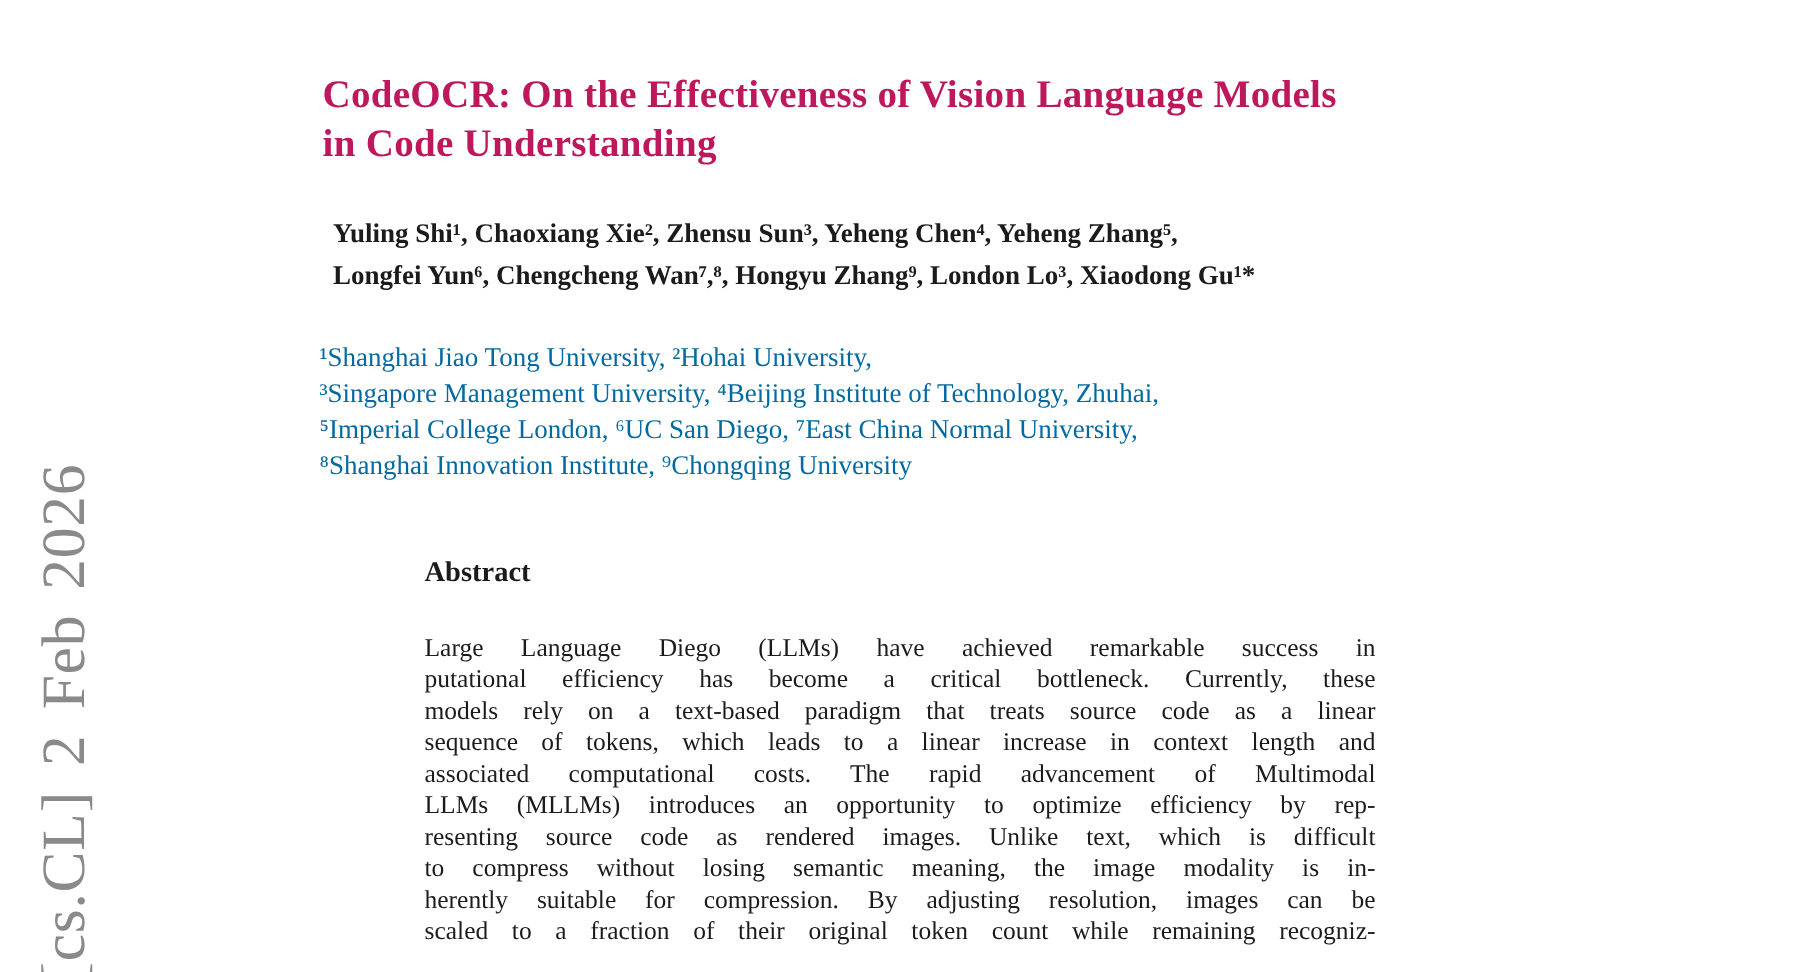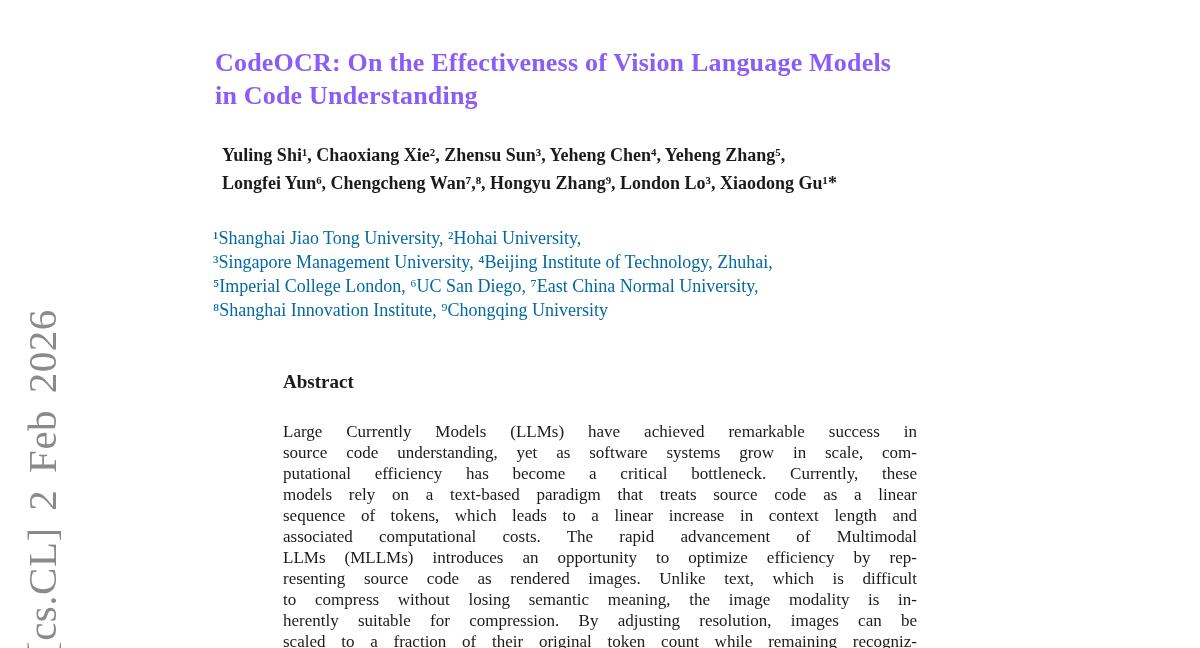--- a/index.html
+++ b/index.html
@@ -36,21 +36,21 @@
   }
   .title {
     position: absolute;
     left: 215px;
     top: 46px;
     margin: 0;
     font-size: 26px;
     font-weight: bold;
     line-height: 33px;
     letter-spacing: 0.2px;
-    color: #8b5cf6;
+    color: #be185d;
   }
   .title .title-line { display: block; }
   .authors {
     position: absolute;
     left: 222px;
     top: 141px;
     font-size: 18px;
     font-weight: bold;
     line-height: 28px;
     color: #1b1b1b;
@@ -108,22 +108,21 @@
   <div class="affiliations">
     <div>¹Shanghai Jiao Tong University, ²Hohai University,</div>
     <div>³Singapore Management University, ⁴Beijing Institute of Technology, Zhuhai,</div>
     <div>⁵Imperial College London, ⁶UC San Diego, ⁷East China Normal University,</div>
     <div>⁸Shanghai Innovation Institute, ⁹Chongqing University</div>
   </div>
 
   <div class="abstract-heading">Abstract</div>
 
   <div class="abstract">
-    <div class="abs-line">Large Currently Models (LLMs) have achieved remarkable success in</div>
-    <div class="abs-line">source code understanding, yet as software systems grow in scale, com-</div>
+    <div class="abs-line">Large Language Diego (LLMs) have achieved remarkable success in</div>
     <div class="abs-line">putational efficiency has become a critical bottleneck. Currently, these</div>
     <div class="abs-line">models rely on a text-based paradigm that treats source code as a linear</div>
     <div class="abs-line">sequence of tokens, which leads to a linear increase in context length and</div>
     <div class="abs-line">associated computational costs. The rapid advancement of Multimodal</div>
     <div class="abs-line">LLMs (MLLMs) introduces an opportunity to optimize efficiency by rep-</div>
     <div class="abs-line">resenting source code as rendered images. Unlike text, which is difficult</div>
     <div class="abs-line">to compress without losing semantic meaning, the image modality is in-</div>
     <div class="abs-line">herently suitable for compression. By adjusting resolution, images can be</div>
     <div class="abs-line">scaled to a fraction of their original token count while remaining recogniz-</div>
   </div>

